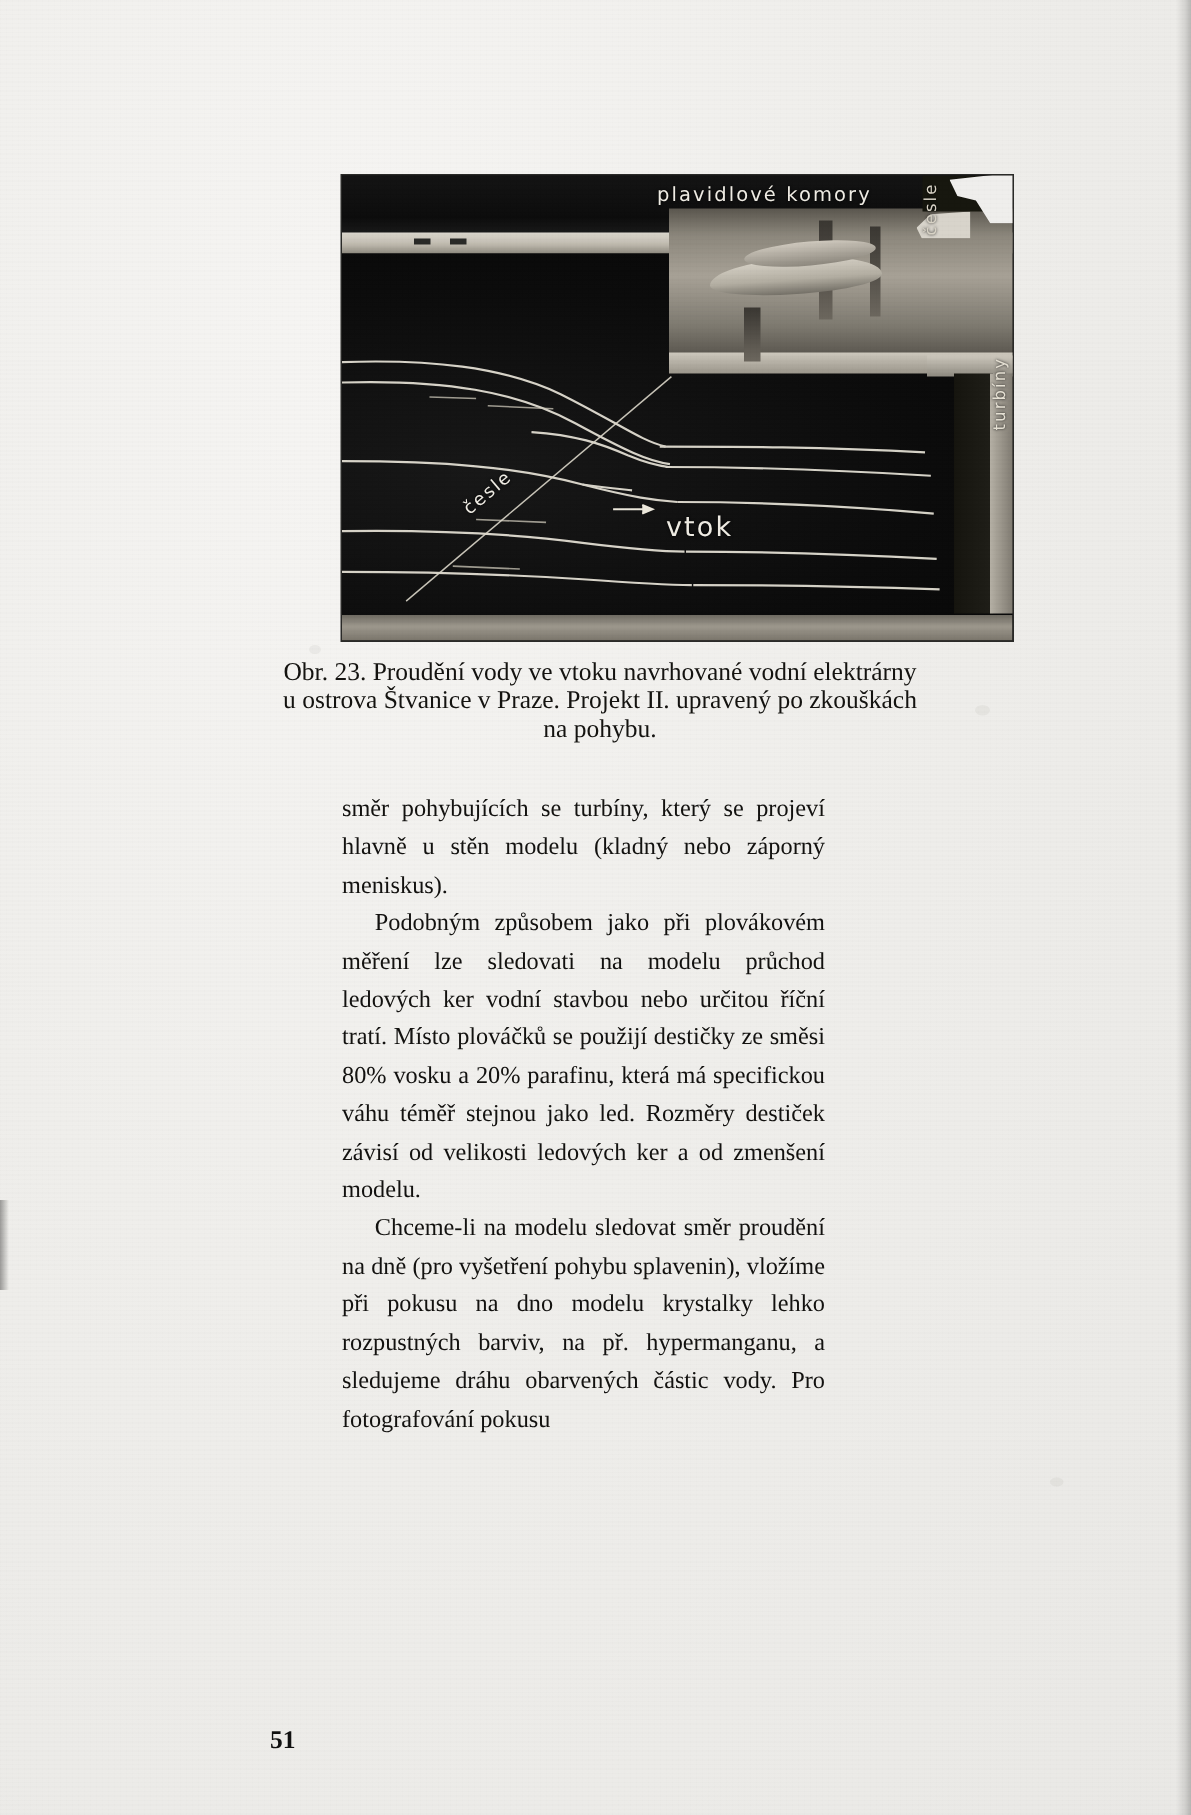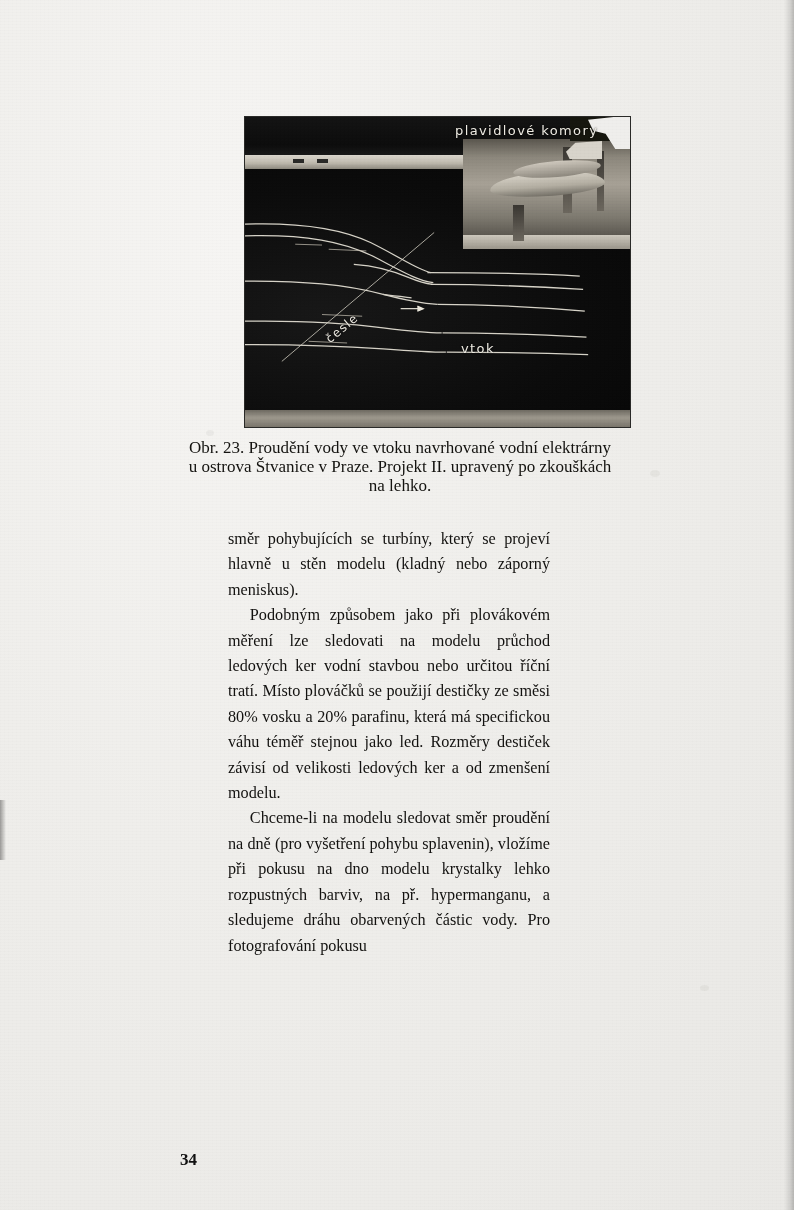--- a/index.html
+++ b/index.html
@@ -33,21 +33,21 @@
     pointer-events:none;
   }
   #edge-mark{
     position:absolute;left:0;top:800px;width:6px;height:60px;
     background:linear-gradient(90deg, rgba(0,0,0,.35), rgba(0,0,0,0));
   }
 
   
   #figure{
     position:absolute;
-    left:228px;top:117px;width:385px;height:310px;margin-left:17px;
+    left:228px;top:117px;width:447px;height:310px;
   }
   #photo{
     position:absolute;inset:0;
     background:#0a0a0a;
     overflow:hidden;
     box-shadow:0 0 0 1px #2a2a28;
   }
   
   .band-top{
     position:absolute;left:0;top:0;width:100%;height:40px;
@@ -135,21 +135,21 @@
   .hand{
     position:absolute;
     color:#efece4;
     font-family:"DejaVu Sans", sans-serif;
     letter-spacing:1.4px;
     text-shadow:0 0 2px rgba(0,0,0,.85);
     white-space:nowrap;
     user-select:none;
   }
   #lbl-komory{ left:210px; top:6px; font-size:13px; }
-  #lbl-vtok  { left:216px; top:224px; font-size:13px; }
+  #lbl-vtok  { left:216px; top:224px; font-size:18px; }
   #lbl-cesle { left:78px;  top:218px; font-size:12px;
                transform:rotate(-40deg); transform-origin:left top; }
   #lbl-cesle-right{ left:386px; top:40px; font-size:11px; color:#d8d3c6;
                transform:rotate(-90deg); transform-origin:left top; }
   #lbl-turbiny{ left:432px; top:170px; font-size:11px; color:#e6e1d4;
                transform:rotate(-90deg); transform-origin:left top; }
 
   
   #caption{
     position:absolute;left:150px;top:438px;width:500px;
@@ -250,30 +250,30 @@
       <div class="hand" id="lbl-cesle">česle</div>
       <div class="hand" id="lbl-cesle-right">česle</div>
       <div class="hand" id="lbl-turbiny">turbíny</div>
 
     </div>
   </div>
 
   <div id="caption">
     <div>Obr. 23. Proudění vody ve vtoku navrhované vodní elektrárny</div>
     <div>u ostrova Štvanice v Praze. Projekt II. upravený po zkouškách</div>
-    <div>na lehko.</div>
+    <div>na pohybu.</div>
   </div>
 
   <div id="body-text">
     <p class="para noindent">směr pohybujících se turbíny, který se projeví hlavně u stěn modelu (kladný nebo záporný meniskus).</p>
     <p class="para">Podobným způsobem jako při plovákovém měření lze sledovati na modelu průchod ledových ker vodní stavbou nebo určitou říční tratí. Místo plováčků se použijí destičky ze směsi 80% vosku a 20% parafinu, která má specifickou váhu téměř stejnou jako led. Rozměry destiček závisí od velikosti ledových ker a od zmenšení modelu.</p>
     <p class="para">Chceme-li na modelu sledovat směr proudění na dně (pro vyšetření pohybu splavenin), vložíme při pokusu na dno modelu krystalky lehko rozpustných barviv, na př. hypermanganu, a sledujeme dráhu obarvených částic vody. Pro fotografování pokusu</p>
   </div>
 
-  <div id="folio">34</div>
+  <div id="folio">51</div>
 
   <div class="blotch" style="left:650px;top:470px;width:10px;height:7px;"></div>
   <div class="blotch" style="left:700px;top:985px;width:9px;height:6px;"></div>
   <div class="blotch" style="left:206px;top:430px;width:8px;height:6px;"></div>
   <div id="edge-mark"></div>
   <div id="grain"></div>
   <div id="gutter"></div>
 </div>
 
 </body></html>

